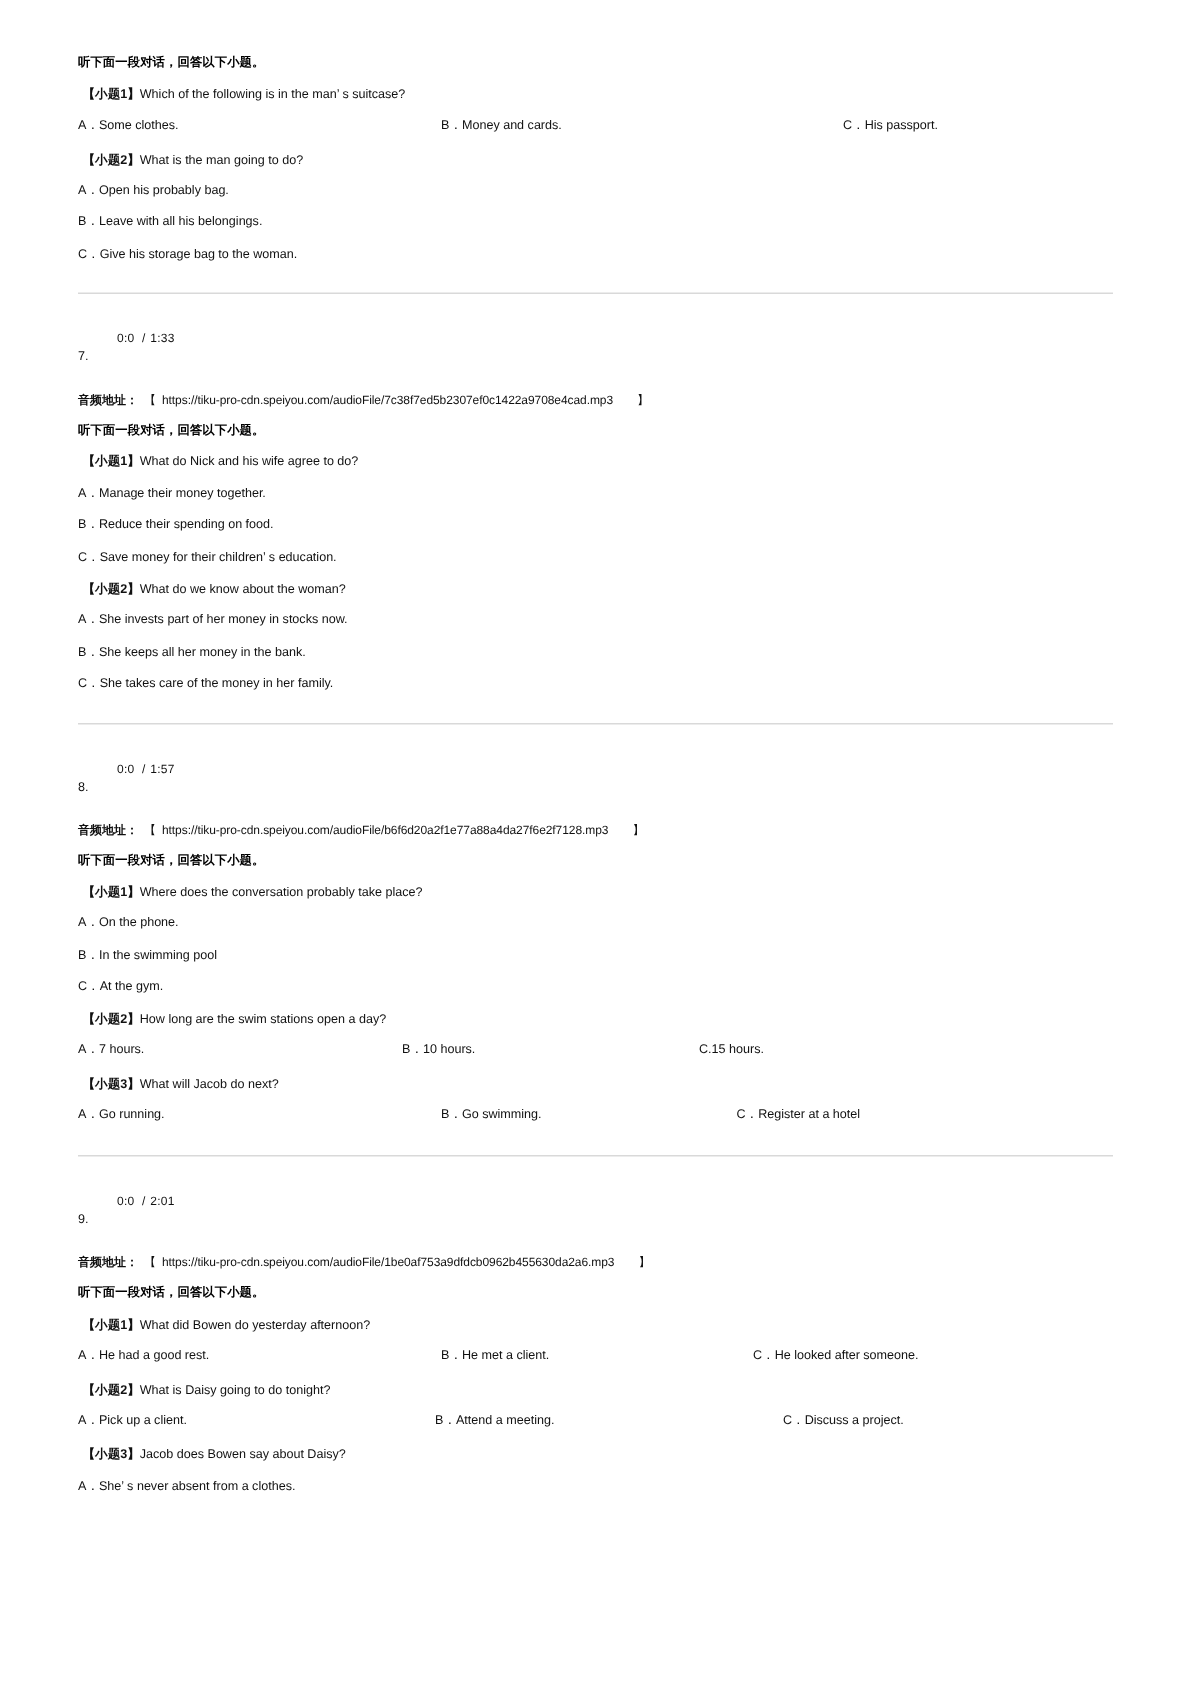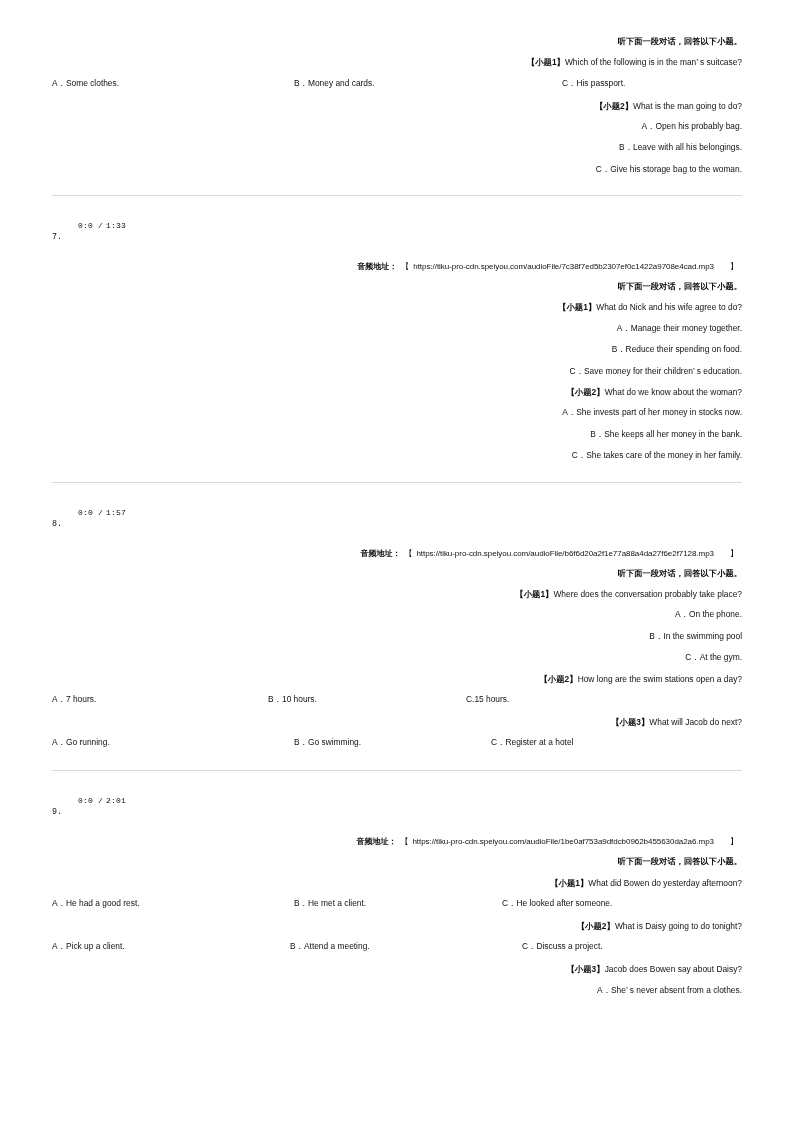--- a/index.html
+++ b/index.html
@@ -93,21 +93,20 @@
     border-top: 1px solid #d9d9d9;
     margin: 0;
     width: 690px;
     height: 0;
   }
 
   
   .player-block {
     position: relative;
     height: 34px;
-    font-family: Liberation Mono, monospace;
   }
   .player-time {
     position: absolute;
     left: 26px;
     top: 4px;
     font-size: 8px;
     line-height: 1;
     color: #111;
     white-space: nowrap;
     letter-spacing: 0.2px;
@@ -139,21 +138,21 @@
   .audio-url .brk {
     padding: 0 4px;
   }
   .audio-url .urltext {
     letter-spacing: -0.05px;
   }
   .audio-url .brk-close {
     padding-left: 16px;
   }
 
-  .section { position: relative; text-align: right; }
+  .section { position: relative; }
 </style>
 </head>
 <body>
 
 <div class="page">
   <div class="content">
 
     <div class="section">
       <p class="instruction">听下面一段对话，回答以下小题。</p>
 

